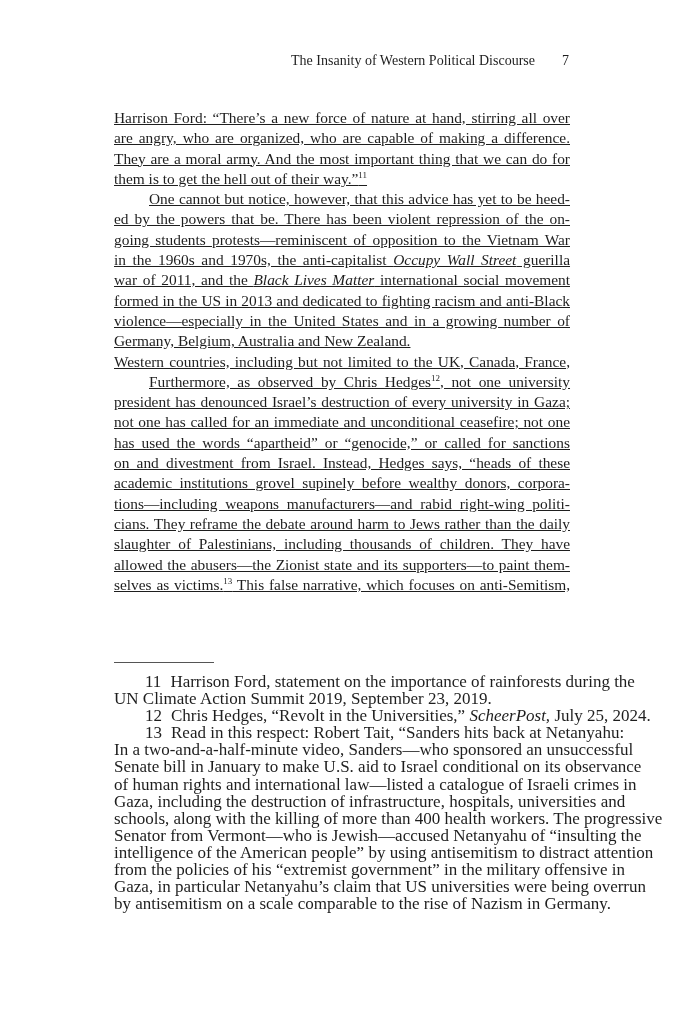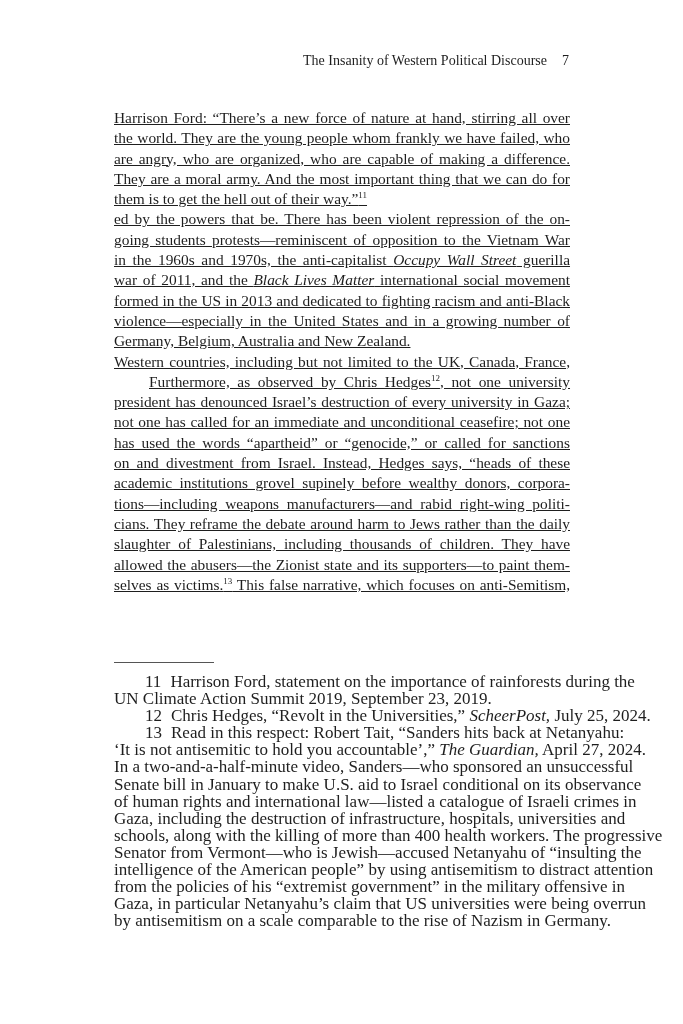--- a/index.html
+++ b/index.html
@@ -1,18 +1,18 @@
 <!DOCTYPE html>
 <html><head>
 <meta charset="utf-8">
 <style>
   html, body { margin: 0; padding: 0; background: #ffffff; }
   body { width: 683px; height: 1024px; position: relative; overflow: hidden; color: #1e1e1e; font-family: "Liberation Serif", serif; }
   .header { position: absolute; top: 53px; left: 0; width: 683px; height: 20px; font-size: 14px; }
-  .header .title { position: absolute; right: 136px; top: 0; white-space: nowrap; }
+  .header .title { position: absolute; right: 148px; top: 0; white-space: nowrap; }
   .header .pageno { position: absolute; left: 562px; top: 0; }
   .body { position: absolute; top: 108px; left: 114px; width: 456px; font-size: 15.4px; line-height: 20.3px; text-align: justify; hyphens: manual; }
   .body p { margin: 0; text-decoration: underline; }
   .line { display: block; text-align: justify; text-align-last: justify; white-space: nowrap; }
   .line.last { text-align-last: left; }
   sup { font-size: 9px; line-height: 0; vertical-align: 6px; }
   .rule { position: absolute; top: 662px; left: 114px; width: 100px; height: 0; border-top: 1px solid #555; }
   .notes { position: absolute; top: 673px; left: 114px; width: 456px; font-size: 17px; line-height: 17.1px; }
   .notes .note { margin: 0; }
   .notes .num { display: inline-block; padding-left: 31px; padding-right: 9px; }
@@ -22,26 +22,26 @@
 <body>
 
 <div class="header">
   <span class="title">The Insanity of Western Political Discourse</span>
   <span class="pageno">7</span>
 </div>
 
 <div class="body">
   <p>
     <span class="line">Harrison Ford: “There’s a new force of nature at hand, stirring all over</span>
-    <span class="line">the world. They are the young people whom frankly we have failed, who</span>
     <span class="line">are angry, who are organized, who are capable of making a difference.</span>
     <span class="line">They are a moral army. And the most important thing that we can do for</span>
     <span class="line last"><span>them is to get the hell out of their way.”</span><sup>11</sup></span>
   </p>
   <p>
+    <span class="line" style="padding-left:35px;box-sizing:border-box;">One cannot but notice, however, that this advice has yet to be heed-</span>
     <span class="line">ed by the powers that be. There has been violent repression of the on-</span>
     <span class="line">going students protests—reminiscent of opposition to the Vietnam War</span>
     <span class="line"><span>in the 1960s and 1970s, the anti-capitalist </span><em>Occupy Wall Street</em><span> guerilla</span></span>
     <span class="line"><span>war of 2011, and the </span><em>Black Lives Matter</em><span> international social movement</span></span>
     <span class="line">formed in the US in 2013 and dedicated to fighting racism and anti-Black</span>
     <span class="line">violence—especially in the United States and in a growing number of</span>
     <span class="line last">Germany, Belgium, Australia and New Zealand.</span>
     <span class="line">Western countries, including but not limited to the UK, Canada, France,</span>
   </p>
   <p>
@@ -64,21 +64,20 @@
 <div class="notes">
   <div class="note">
     <span class="line"><span class="num">11</span><span>Harrison Ford, statement on the importance of rainforests during the</span></span>
     <span class="line last">UN Climate Action Summit 2019, September 23, 2019.</span>
   </div>
   <div class="note">
     <span class="line last"><span class="num">12</span><span>Chris Hedges, “Revolt in the Universities,” </span><em>ScheerPost,</em><span> July 25, 2024.</span></span>
   </div>
   <div class="note">
     <span class="line"><span class="num">13</span><span>Read in this respect: Robert Tait, “Sanders hits back at Netanyahu:</span></span>
-    <span class="line"><span>‘It is not antisemitic to hold you accountable’,” </span><em>The Guardian,</em><span> April 27, 2024.</span></span>
     <span class="line">In a two-and-a-half-minute video, Sanders—who sponsored an unsuccessful</span>
     <span class="line">Senate bill in January to make U.S. aid to Israel conditional on its observance</span>
     <span class="line">of human rights and international law—listed a catalogue of Israeli crimes in</span>
     <span class="line">Gaza, including the destruction of infrastructure, hospitals, universities and</span>
     <span class="line">schools, along with the killing of more than 400 health workers. The progressive</span>
     <span class="line">Senator from Vermont—who is Jewish—accused Netanyahu of “insulting the</span>
     <span class="line">intelligence of the American people” by using antisemitism to distract attention</span>
     <span class="line">from the policies of his “extremist government” in the military offensive in</span>
     <span class="line">Gaza, in particular Netanyahu’s claim that US universities were being overrun</span>
     <span class="line last">by antisemitism on a scale comparable to the rise of Nazism in Germany.</span>

